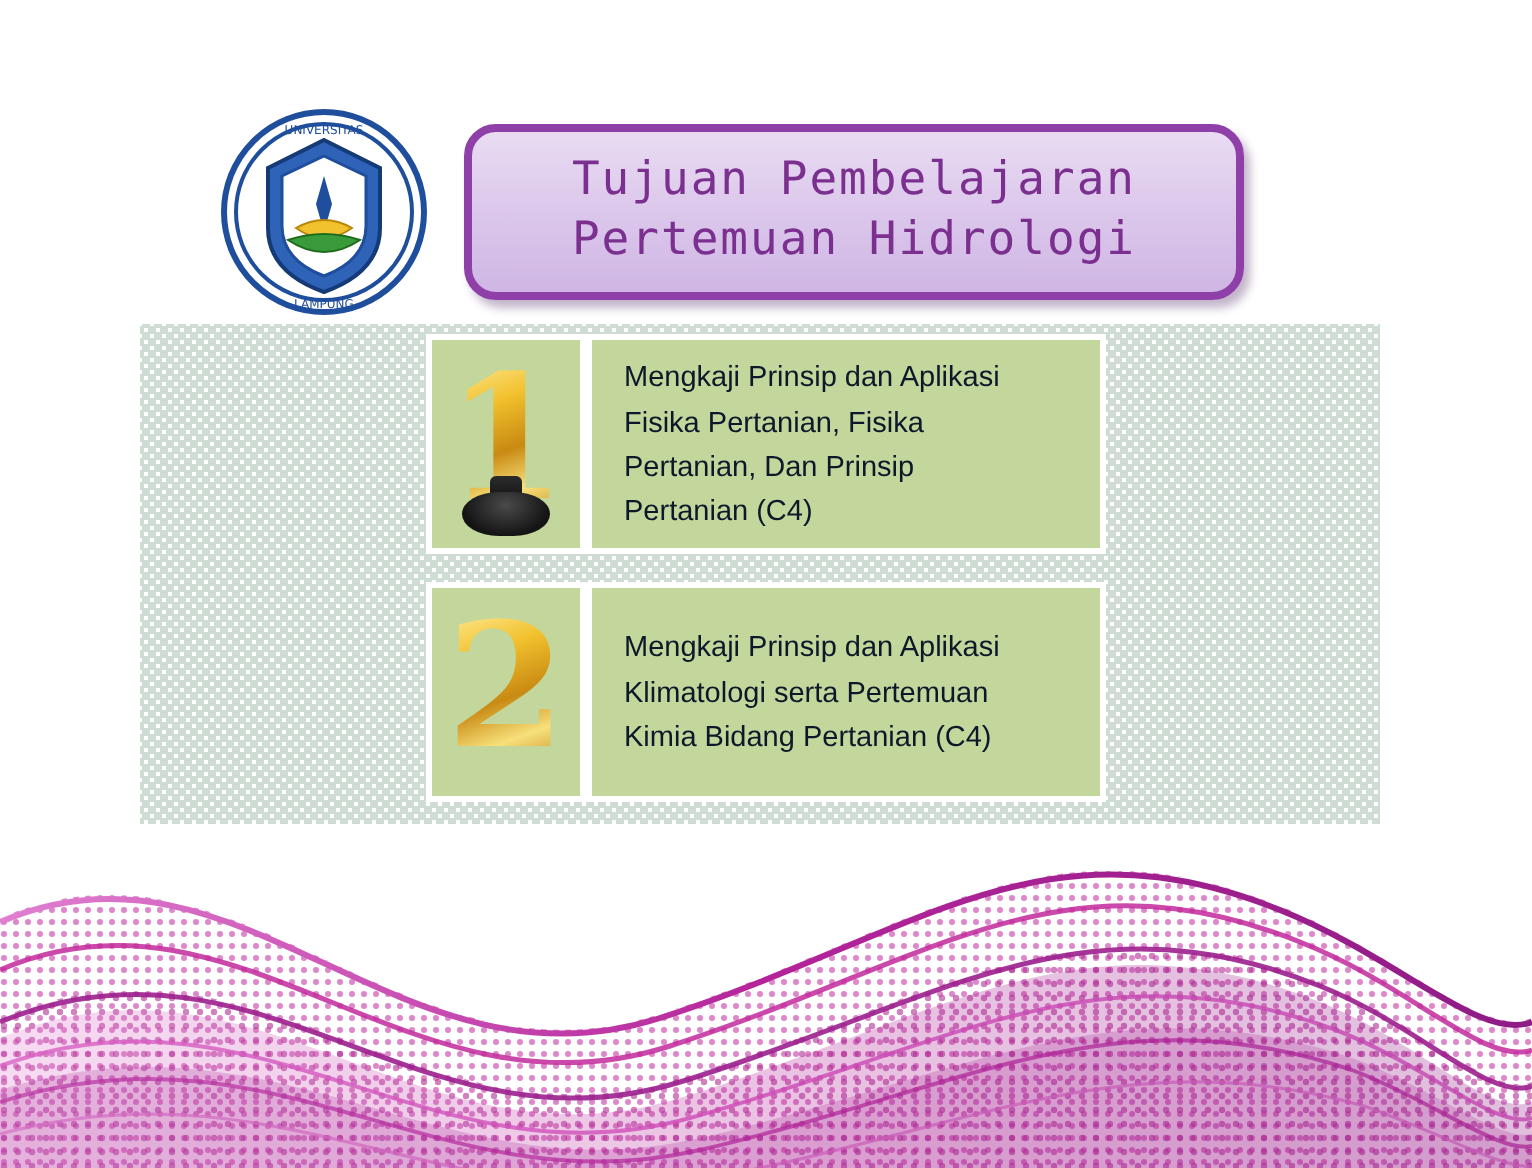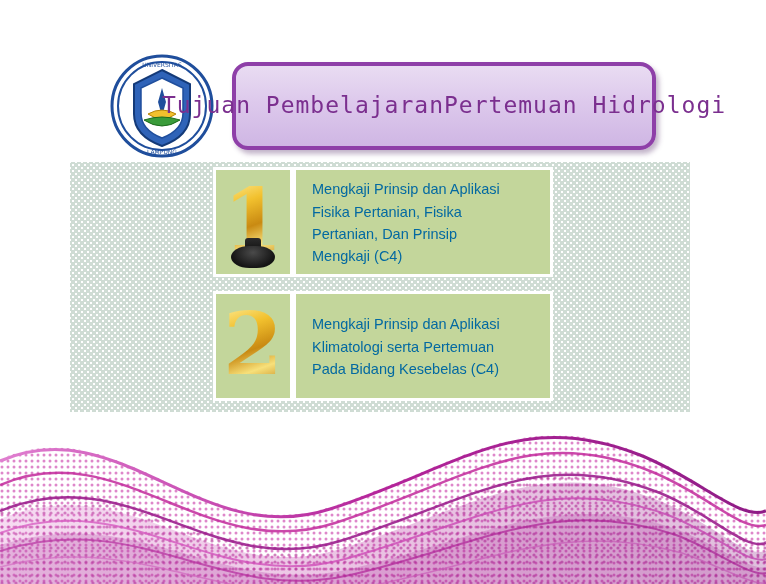--- a/index.html
+++ b/index.html
@@ -29,29 +29,29 @@
     width: 104px;
     height: 104px;
   }
   .logo svg { display: block; }
 
   
   .title-banner {
     position: absolute;
     left: 232px;
     top: 62px;
-    width: 424px;
+    width: 390px;
     height: 88px;
     border-radius: 16px;
     background: linear-gradient(to bottom, #e9dcf2 0%, #ddc9ec 45%, #cfb6e4 100%);
     border: 4px solid #8e3fa8;
     box-shadow: 3px 4px 5px rgba(80,40,100,0.35);
     box-sizing: border-box;
     display: flex;
-    flex-direction: row;
+    flex-direction: column;
     justify-content: center;
     align-items: center;
   }
   .title-line {
     font-family: "DejaVu Sans Mono", monospace;
     font-size: 23px;
     color: #7b2f8f;
     letter-spacing: 1px;
     line-height: 1.3;
     white-space: nowrap;
@@ -137,21 +137,21 @@
     padding: 12px 14px 10px 16px;
     display: flex;
     flex-direction: column;
     justify-content: center;
   }
   .text-box-1 { width: 260px; height: 110px; }
   .text-box-2 { width: 260px; height: 110px; }
   .text-line {
     font-family: "Liberation Sans", sans-serif;
     font-size: 14.5px;
-    color: #0369a1;
+    color: #0f172a;
     line-height: 1.55;
     white-space: nowrap;
   }
 
   
   .footer {
     position: absolute;
     left: 0;
     bottom: 0;
     width: 766px;
@@ -189,32 +189,32 @@
   <div class="item item-1">
     <div class="num-box num-box-1">
       <span class="num-glyph">1</span>
       <span class="num-badge-stem"></span>
       <span class="num-badge"></span>
     </div>
     <div class="text-box text-box-1">
       <div class="text-line">Mengkaji Prinsip dan Aplikasi</div>
       <div class="text-line">Fisika Pertanian, Fisika</div>
       <div class="text-line">Pertanian, Dan Prinsip</div>
-      <div class="text-line">Mengkaji (C4)</div>
+      <div class="text-line">Pertanian (C4)</div>
     </div>
   </div>
 
   <div class="item item-2">
     <div class="num-box num-box-2">
       <span class="num-glyph">2</span>
     </div>
     <div class="text-box text-box-2">
       <div class="text-line">Mengkaji Prinsip dan Aplikasi</div>
       <div class="text-line">Klimatologi  serta Pertemuan</div>
-      <div class="text-line">Pada Bidang Kesebelas (C4)</div>
+      <div class="text-line">Kimia Bidang Pertanian (C4)</div>
     </div>
   </div>
 
   <div class="footer">
     <svg width="766" height="185" viewBox="0 0 766 185" xmlns="http://www.w3.org/2000/svg">
       <defs>
         <pattern id="dots" width="6" height="6" patternUnits="userSpaceOnUse">
           <circle cx="2" cy="2" r="1.5" fill="#d35fb8"></circle>
         </pattern>
         <pattern id="dots2" width="7" height="7" patternUnits="userSpaceOnUse">

